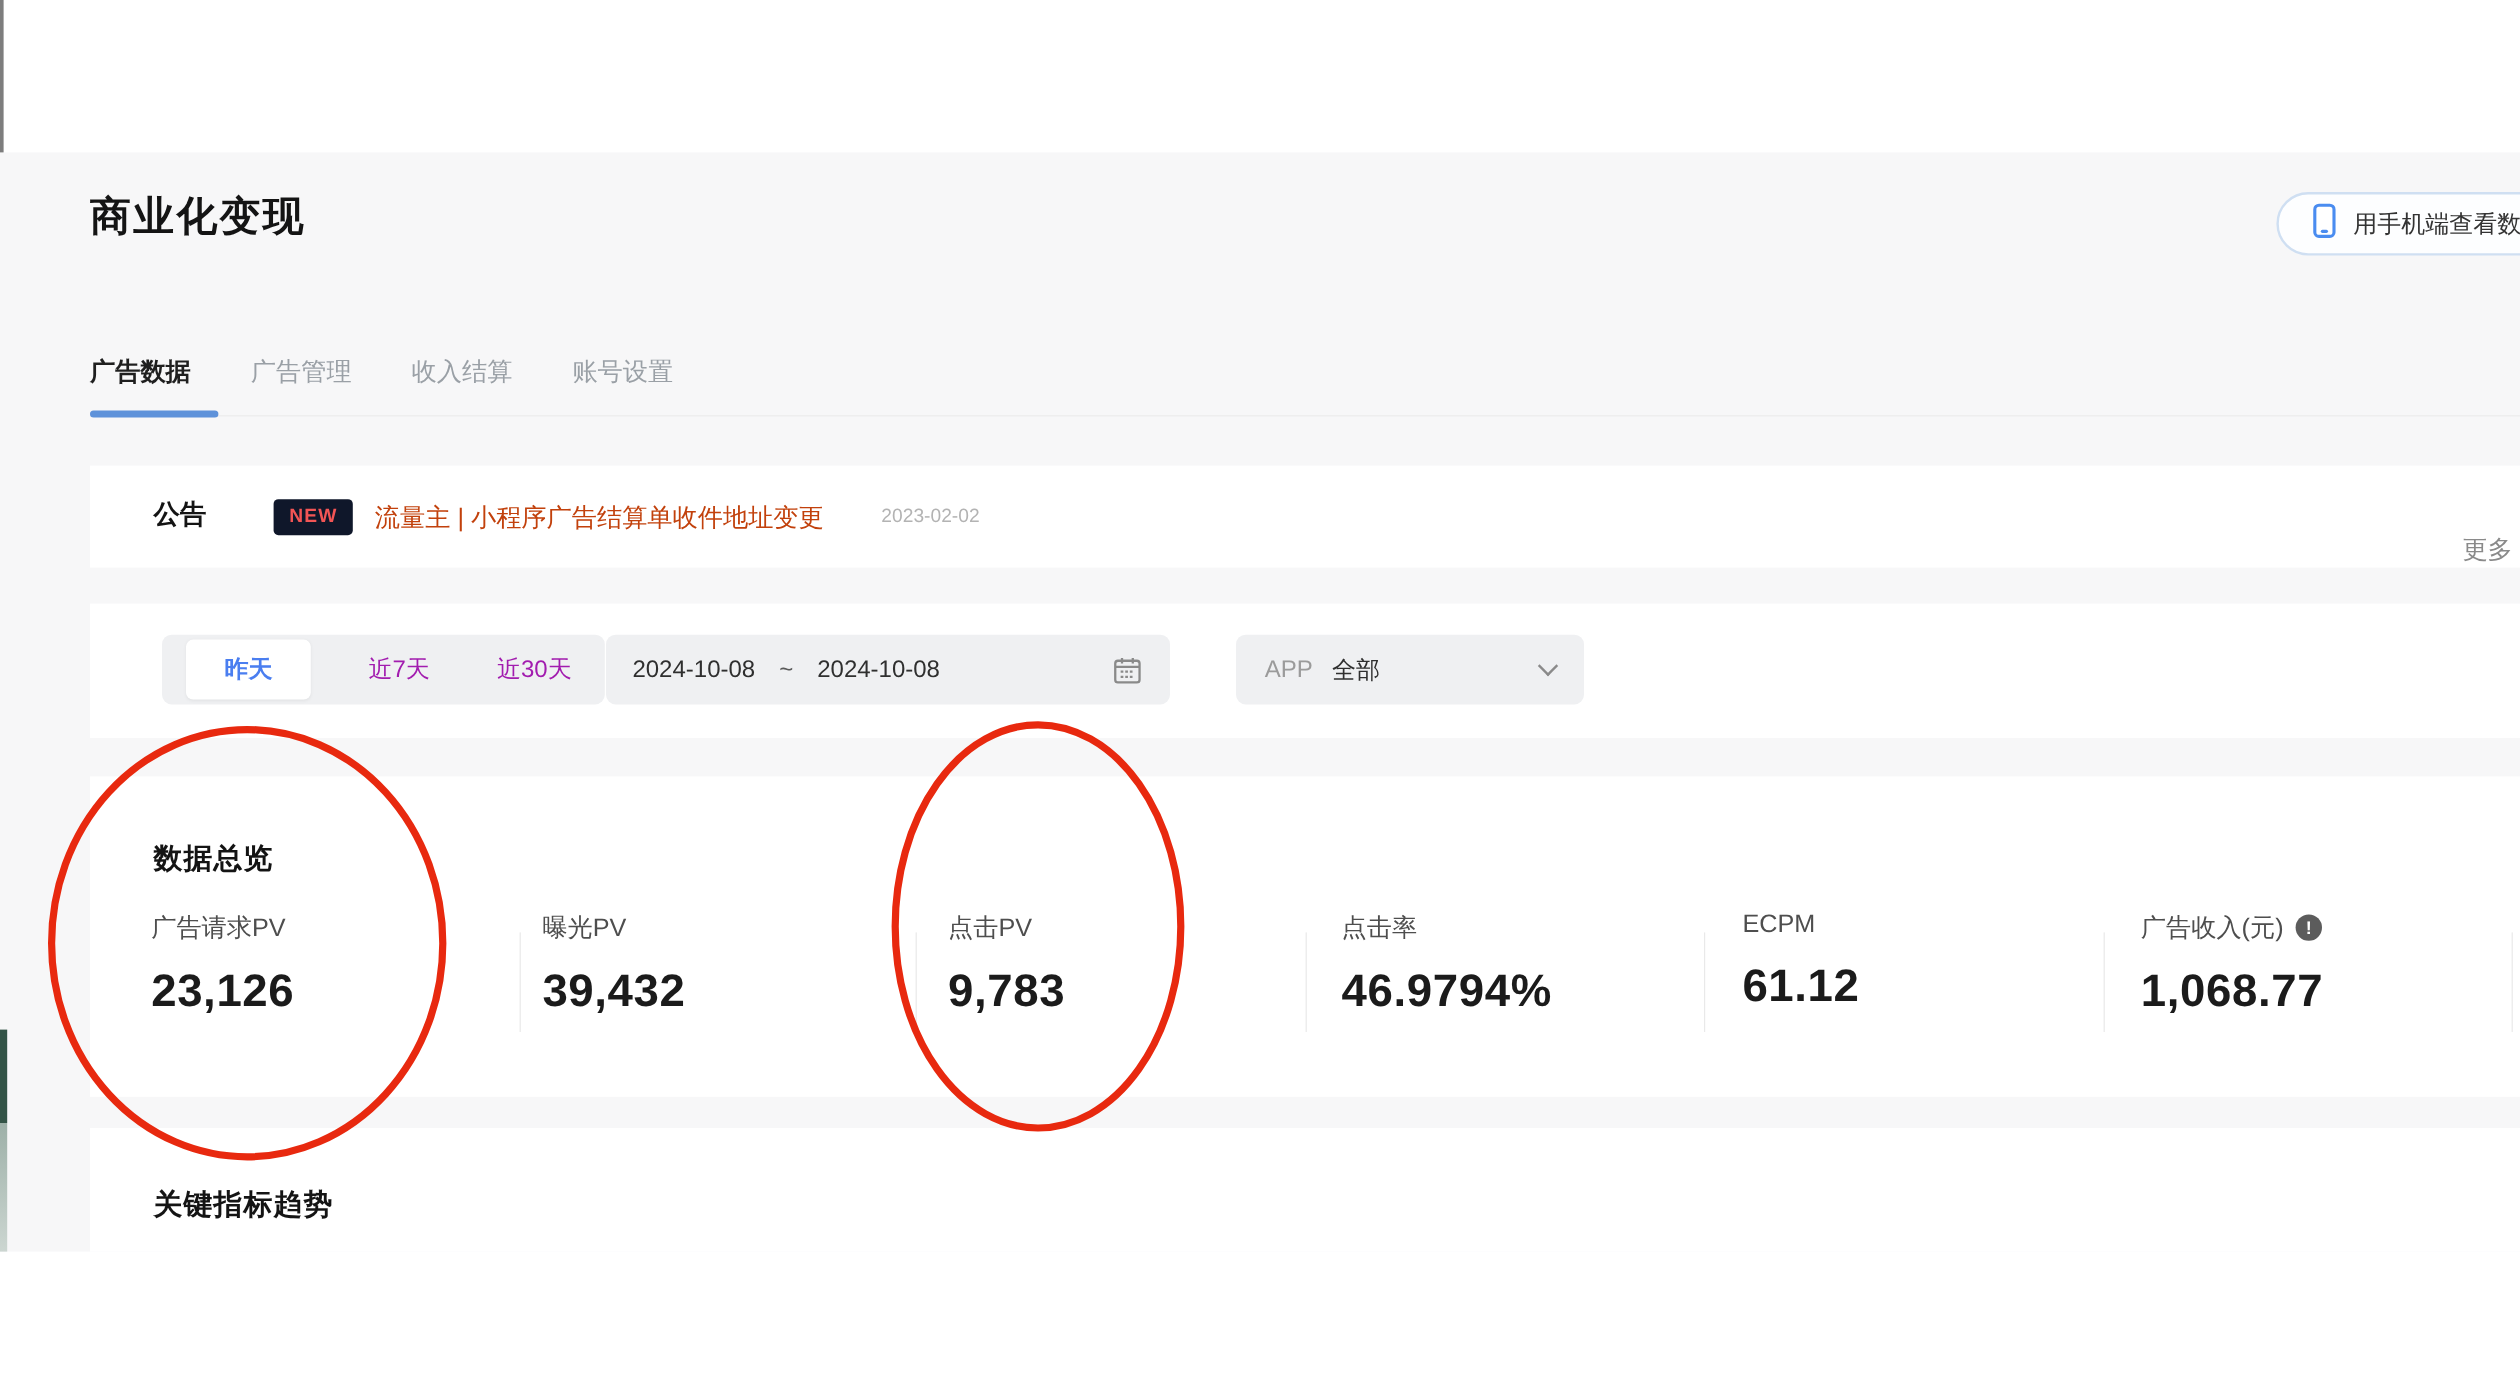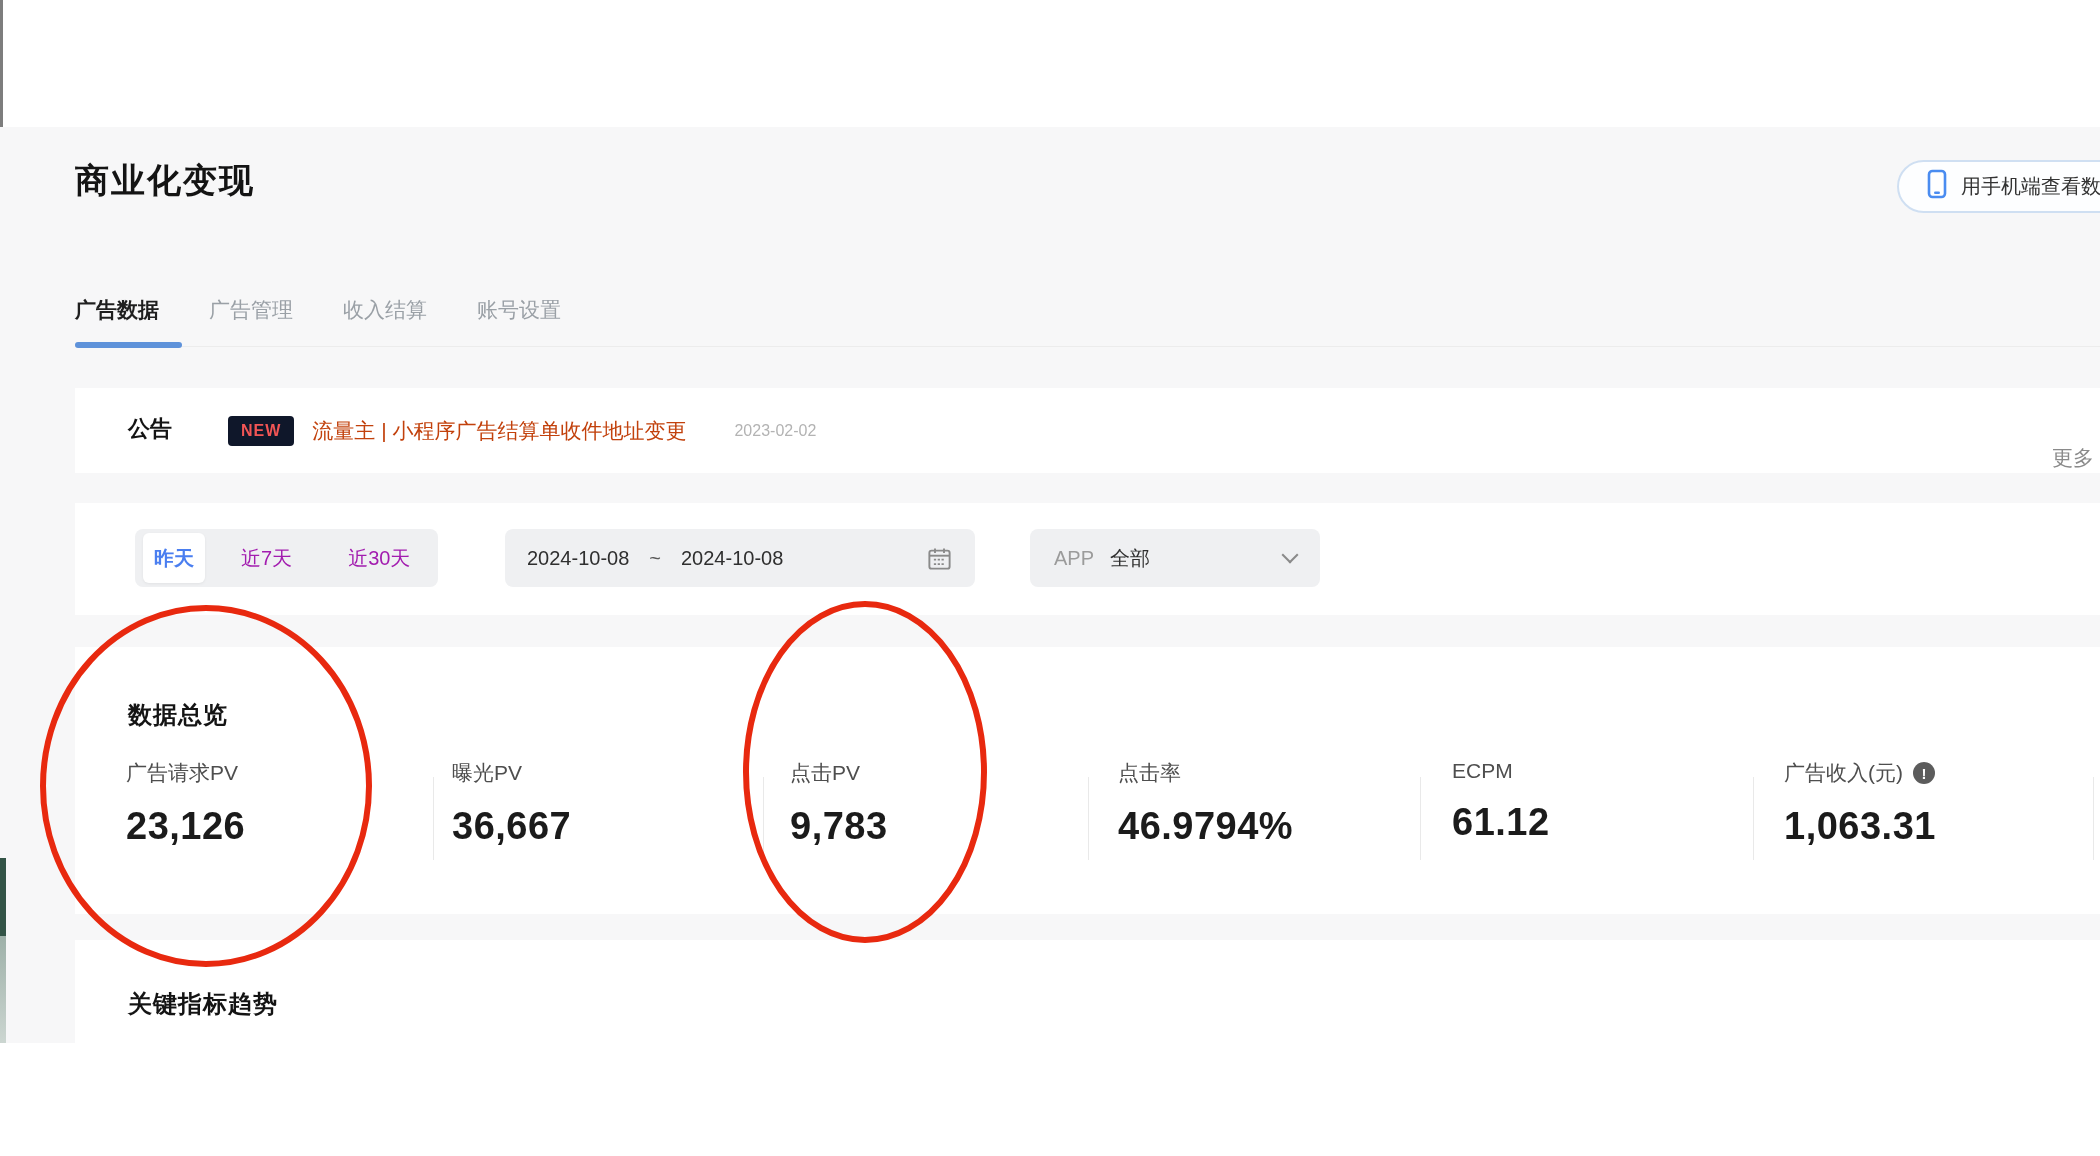--- a/index.html
+++ b/index.html
@@ -44,21 +44,21 @@
   .announce-text { font-size:21px; color:#c2410c; white-space:nowrap; }
   .announce-date { font-size:16px; color:#b3b3b3; margin-left:30px; white-space:nowrap; }
   .more-link { position:absolute; left:1977px; top:30px; font-size:21px; color:#8a8a8a; cursor:pointer; white-space:nowrap;margin-top:26px; }
 
   
   .filter-card { top:503px; height:112px; }
   .seg { position:absolute; left:60px; top:26px; height:58px; background:#eff0f2; border-radius:8px;
     display:flex; align-items:center; font-size:20px; }
   .seg-item { padding:0 28px; color:#a21caf; line-height:58px; cursor:pointer; white-space:nowrap; }
   .seg-item.selected { background:#ffffff; color:#4a7ef0; font-weight:bold; border-radius:6px;
-    margin:8px; padding:0 11px; line-height:50px; box-shadow:0 1px 3px rgba(0,0,0,0.06); }
+    margin:20px; padding:0 32px; line-height:50px; box-shadow:0 1px 3px rgba(0,0,0,0.06); }
   .datebox { position:absolute; left:430px; top:26px; width:470px; height:58px; background:#eff0f2; border-radius:8px;
     display:flex; align-items:center; padding:0 22px; gap:20px; font-size:20px; color:#2f2f2f; cursor:pointer; white-space:nowrap; }
   .date-sep { color:#5a5a5a; }
   .cal-icon { margin-left:auto; display:inline-flex; }
   .appbox { position:absolute; left:955px; top:26px; width:290px; height:58px; background:#eff0f2; border-radius:8px;
     display:flex; align-items:center; padding:0 24px; gap:16px; font-size:20px; cursor:pointer; white-space:nowrap; }
   .app-label { color:#9b9b9b; }
   .app-value { color:#2f2f2f; }
   .chevron-down { width:12px; height:12px; border-right:2px solid #8a8a8a; border-bottom:2px solid #8a8a8a;
     transform:rotate(45deg); margin-left:auto; margin-top:-6px; }
@@ -148,21 +148,21 @@
 <div class="card data-card">
   <div class="section-title">数据总览</div>
 
   <div class="metric" style="left:51px">
     <div class="metric-label">广告请求PV</div>
     <div class="metric-value">23,126</div>
   </div>
   <div class="metric-divider" style="left:358px"></div>
   <div class="metric" style="left:377px">
     <div class="metric-label">曝光PV</div>
-    <div class="metric-value">36,667</div>
+    <div class="metric-value">39,432</div>
   </div>
   <div class="metric-divider" style="left:688px"></div>
   <div class="metric" style="left:715px">
     <div class="metric-label">点击PV</div>
     <div class="metric-value">9,783</div>
   </div>
   <div class="metric-divider" style="left:1013px"></div>
   <div class="metric" style="left:1043px">
     <div class="metric-label">点击率</div>
     <div class="metric-value">46.9794%</div>
@@ -171,21 +171,21 @@
   <div class="metric" style="left:1377px">
     <div class="metric-label">ECPM</div>
     <div class="metric-value">61.12</div>
   </div>
   <div class="metric-divider" style="left:1678px"></div>
   <div class="metric" style="left:1709px">
     <div class="metric-label">
       <span>广告收入(元)</span>
       <span class="info-icon">!</span>
     </div>
-    <div class="metric-value">1,063.31</div>
+    <div class="metric-value">1,068.77</div>
   </div>
   <div class="metric-divider" style="left:2018px"></div>
 </div>
 
 <div class="card trends-card">
   <div class="trends-title">关键指标趋势</div>
 </div>
 
 <svg class="annotation-layer" viewBox="0 0 2100 1156">
   <ellipse cx="206" cy="786" rx="163" ry="178" fill="none" stroke-width="6" stroke="#e8290f"></ellipse>

